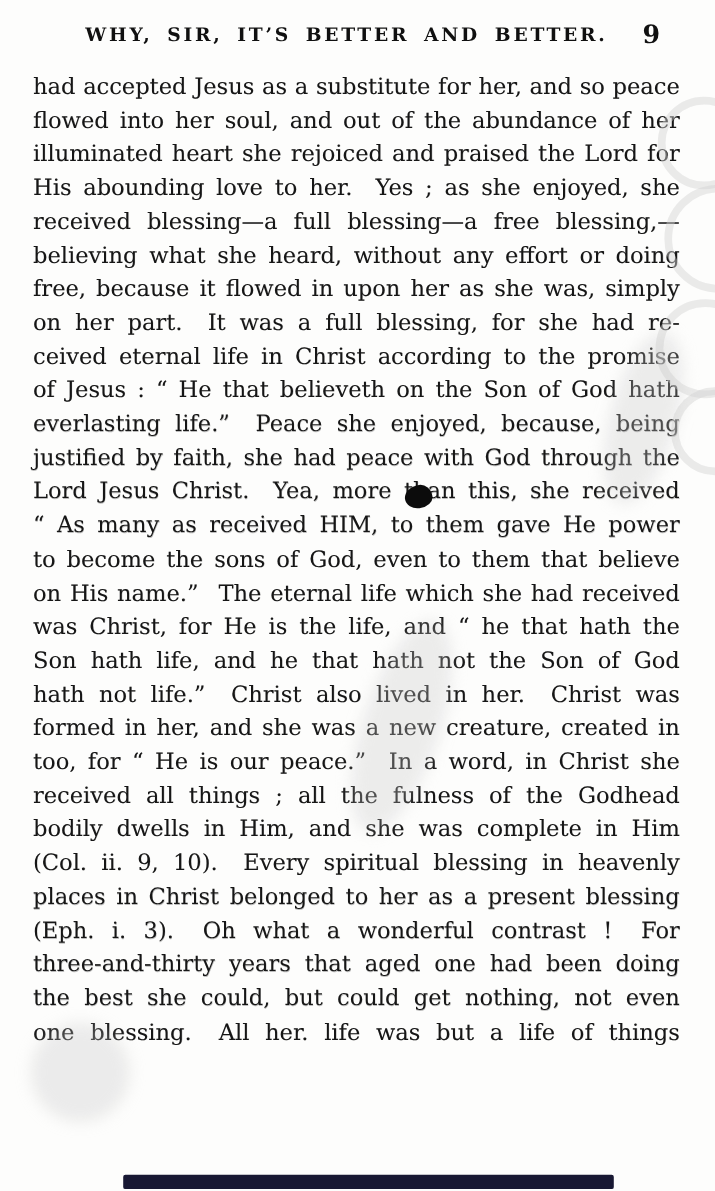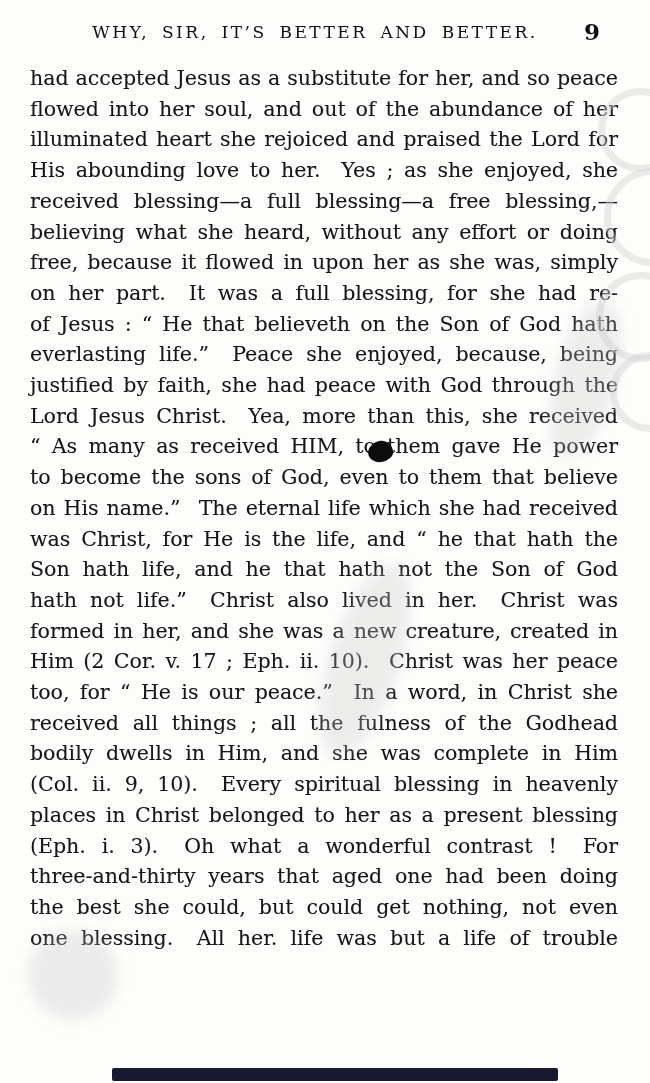--- a/index.html
+++ b/index.html
@@ -8,21 +8,21 @@
     width:650px; height:1083px;
     background:#fdfdfc;
     overflow:hidden;
     font-family:"DejaVu Serif","Liberation Serif",serif;
     color:#161616;
   }
   
   .running-head {
     position:absolute; top:22px; left:30px; right:50px;
     text-align:center;
-    font-weight:400; font-size:17px;
+    font-weight:700; font-size:17px;
     letter-spacing:2.5px; word-spacing:5px;
     color:#101010;
     white-space:nowrap;
   }
   .page-number {
     position:absolute; top:18px; right:50px;
     font-weight:700; font-size:23px; letter-spacing:0;
     color:#101010;
   }
   
@@ -74,41 +74,41 @@
 
   <main class="text-block">
       <div class="line">had accepted Jesus as a substitute for her, and so peace</div>
       <div class="line">flowed into her soul, and out of the abundance of her</div>
       <div class="line">illuminated heart she rejoiced and praised the Lord for</div>
       <div class="line">His abounding love to her.  Yes ; as she enjoyed, she</div>
       <div class="line">received blessing—a full blessing—a free blessing,—</div>
       <div class="line">believing what she heard, without any effort or doing</div>
       <div class="line">free, because it flowed in upon her as she was, simply</div>
       <div class="line">on her part.  It was a full blessing, for she had re-</div>
+      <div class="line">ceived eternal life in Christ according to the promise</div>
       <div class="line">of Jesus : “ He that believeth on the Son of God hath</div>
       <div class="line">everlasting life.”  Peace she enjoyed, because, being</div>
       <div class="line">justified by faith, she had peace with God through the</div>
       <div class="line">Lord Jesus Christ.  Yea, more than this, she received</div>
       <div class="line">“ As many as received HIM, to them gave He power</div>
       <div class="line">to become the sons of God, even to them that believe</div>
       <div class="line">on His name.”  The eternal life which she had received</div>
       <div class="line">was Christ, for He is the life, and “ he that hath the</div>
       <div class="line">Son hath life, and he that hath not the Son of God</div>
       <div class="line">hath not life.”  Christ also lived in her.  Christ was</div>
       <div class="line">formed in her, and she was a new creature, created in</div>
-      <div class="line">Him (2 Cor. v. 17 ; Eph. ii. 10).  Christ was her peace</div>
       <div class="line">too, for “ He is our peace.”  In a word, in Christ she</div>
       <div class="line">received all things ; all the fulness of the Godhead</div>
       <div class="line">bodily dwells in Him, and she was complete in Him</div>
       <div class="line">(Col. ii. 9, 10).  Every spiritual blessing in heavenly</div>
       <div class="line">places in Christ belonged to her as a present blessing</div>
       <div class="line">(Eph. i. 3).  Oh what a wonderful contrast !  For</div>
       <div class="line">three-and-thirty years that aged one had been doing</div>
       <div class="line">the best she could, but could get nothing, not even</div>
-      <div class="line">one blessing.  All her. life was but a life of trouble</div>
+      <div class="line">one blessing.  All her. life was but a life of things</div>
     </main>
 
   <div class="wm wm1"></div>
   <div class="wm wm2"></div>
   <div class="wm wm3"></div>
   <div class="wm wm4"></div>
   <div class="smudge smudge1"></div>
   <div class="smudge smudge2"></div>
   <div class="smudge smudge3"></div>
 

